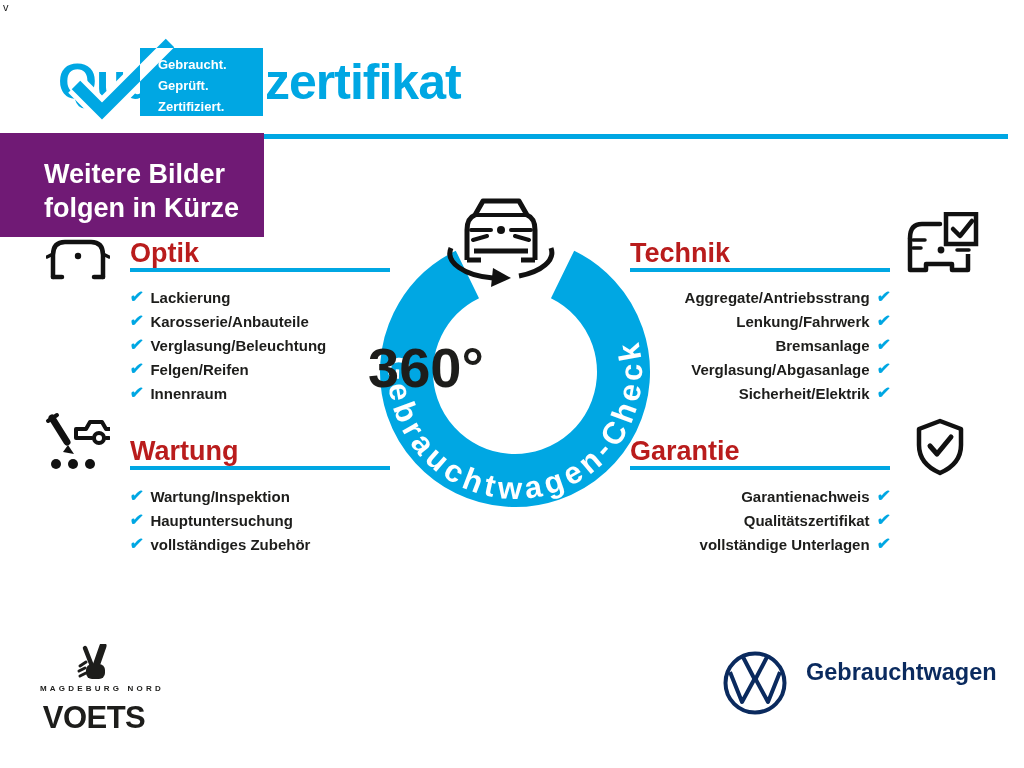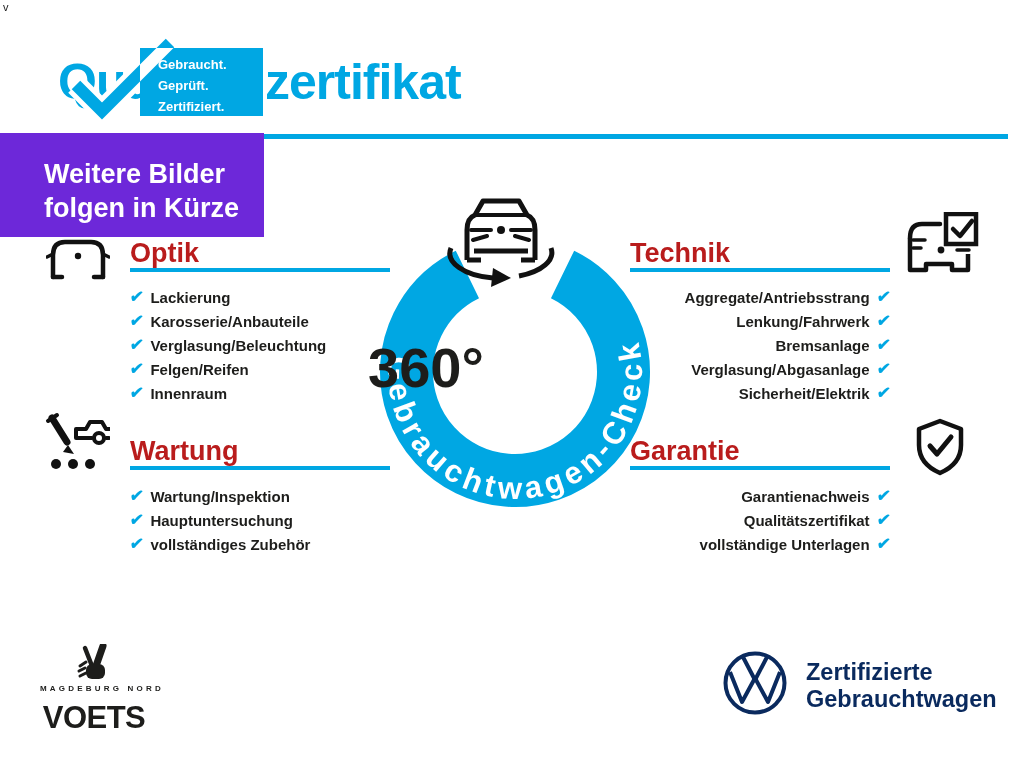--- a/index.html
+++ b/index.html
@@ -5,21 +5,21 @@
   html,body{margin:0;padding:0;}
   body{font-family:"Liberation Sans", sans-serif;}
   #stage{position:relative;width:1024px;height:768px;background:#ffffff;overflow:hidden;}
   .abs{position:absolute;}
   
   .title-frag{color:#00a7e3;font-weight:bold;font-size:50px;line-height:52px;letter-spacing:-1px;white-space:nowrap;}
   .badge-text{color:#ffffff;font-weight:bold;font-size:13px;line-height:21px;white-space:nowrap;}
   .corner-mark{font-size:11px;color:#222;line-height:12px;}
   
   .rule{background:#00a7e3;}
-  .banner{background:#6d28d9;}
+  .banner{background:#701a75;}
   .banner-text{color:#ffffff;font-weight:bold;font-size:27px;line-height:34px;white-space:nowrap;}
   
   .sec-head{color:#b91c1c;font-weight:bold;font-size:27px;line-height:30px;white-space:nowrap;}
   .sec-head.right{text-align:left;}
   .underline{background:#00a7e3;height:4px;}
   .items{display:flex;flex-direction:column;}
   .item{display:flex;align-items:center;height:24px;gap:7px;color:#1d1d1b;font-weight:bold;font-size:15px;white-space:nowrap;}
   .item.right{justify-content:flex-end;}
   .chk{color:#00a7e3;font-size:16px;line-height:16px;transform:skewX(-8deg);font-weight:bold;}
   
@@ -214,17 +214,16 @@
   </svg>
   <div class="abs voets-name" style="left:40px;top:702px;width:108px;">VOETS</div>
   <div class="abs voets-loc" style="left:40px;top:684px;width:108px;">MAGDEBURG NORD</div>
 
   <svg class="abs" style="left:721px;top:649px;" width="68" height="68" viewBox="0 0 68 68">
     <circle cx="34" cy="34" r="29.5" fill="none" stroke="#0a2a5e" stroke-width="4"></circle>
     <polyline points="22,8 34,31 46,8" fill="none" stroke="#0a2a5e" stroke-width="4" stroke-linejoin="round"></polyline>
     <polyline points="9,23 21,53 34,29 47,53 59,23" fill="none" stroke="#0a2a5e" stroke-width="4" stroke-linejoin="round"></polyline>
   </svg>
   <div class="abs vw-text" style="left:806px;top:659px;">
-    <div>Zertifizierte</div>
     <div>Gebrauchtwagen</div>
   </div>
 
 </div>
 
 </body></html>

